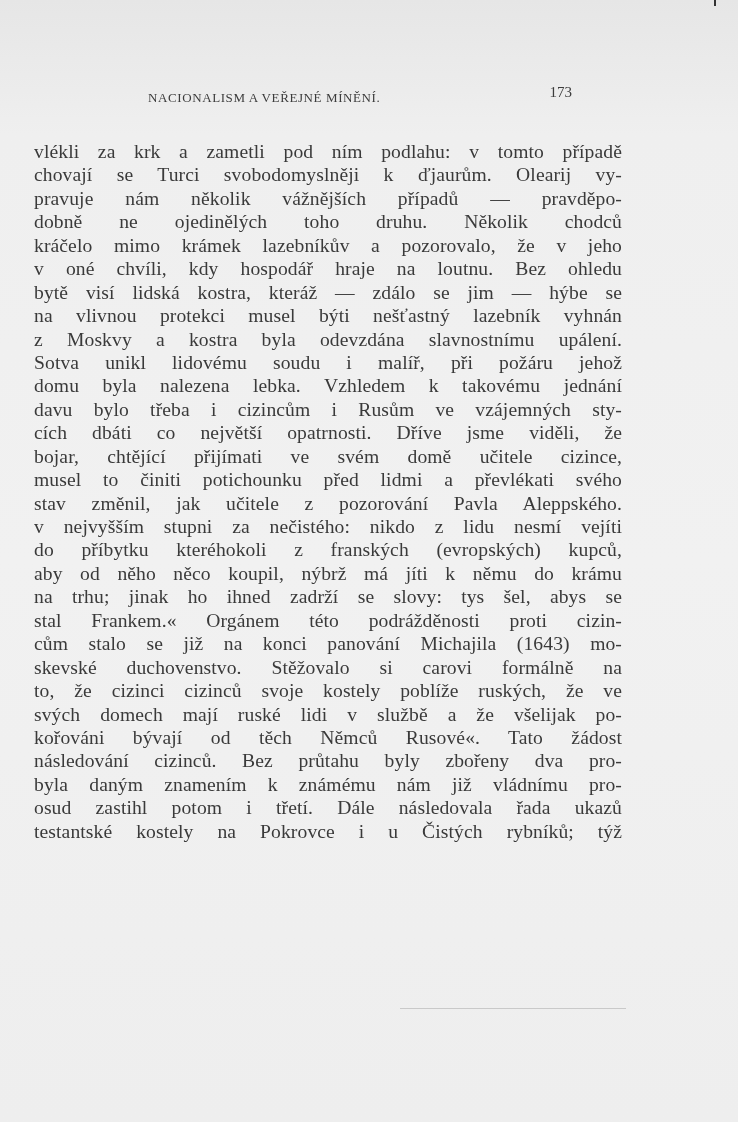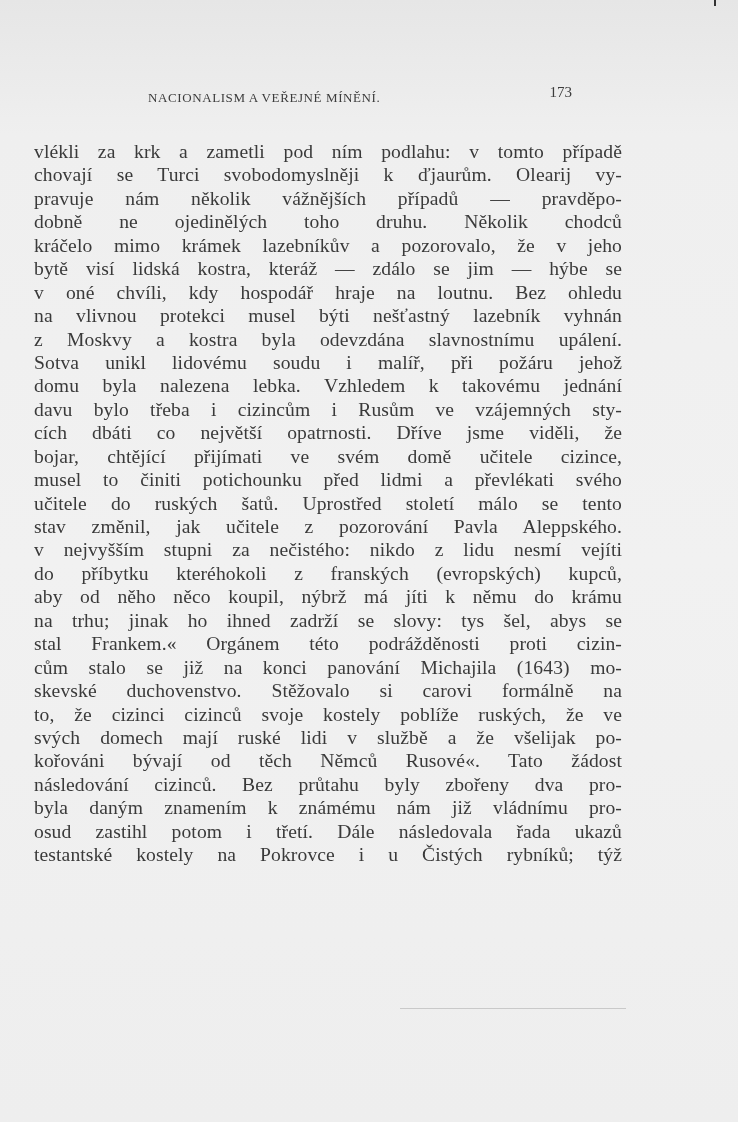--- a/index.html
+++ b/index.html
@@ -94,31 +94,30 @@
     <span class="running-title">NACIONALISM A VEŘEJNÉ MÍNĚNÍ.</span>
     <span class="page-number">173</span>
   </div>
 
   <div class="body-text">
     <span class="line">vlékli za krk a zametli pod ním podlahu: v tomto případě</span>
     <span class="line">chovají se Turci svobodomyslněji k ďjaurům. Olearij vy-</span>
     <span class="line">pravuje nám několik vážnějších případů — pravděpo-</span>
     <span class="line">dobně ne ojedinělých toho druhu. Několik chodců</span>
     <span class="line">kráčelo mimo krámek lazebníkův a pozorovalo, že v jeho</span>
+    <span class="line">v oné chvíli, kdy hospodář hraje na loutnu. Bez ohledu</span>
     <span class="line">bytě visí lidská kostra, kteráž — zdálo se jim — hýbe se</span>
-    <span class="line">v oné chvíli, kdy hospodář hraje na loutnu. Bez ohledu</span>
     <span class="line">na vlivnou protekci musel býti nešťastný lazebník vyhnán</span>
     <span class="line">z Moskvy a kostra byla odevzdána slavnostnímu upálení.</span>
     <span class="line">Sotva unikl lidovému soudu i malíř, při požáru jehož</span>
     <span class="line">domu byla nalezena lebka. Vzhledem k takovému jednání</span>
     <span class="line">davu bylo třeba i cizincům i Rusům ve vzájemných sty-</span>
     <span class="line">cích dbáti co největší opatrnosti. Dříve jsme viděli, že</span>
     <span class="line">bojar, chtějící přijímati ve svém domě učitele cizince,</span>
     <span class="line">musel to činiti potichounku před lidmi a převlékati svého</span>
-    <span class="line">učitele do ruských šatů. Uprostřed století málo se tento</span>
     <span class="line">stav změnil, jak učitele z pozorování Pavla Aleppského.</span>
     <span class="line">v nejvyšším stupni za nečistého: nikdo z lidu nesmí vejíti</span>
     <span class="line">do příbytku kteréhokoli z franských (evropských) kupců,</span>
     <span class="line">aby od něho něco koupil, nýbrž má jíti k němu do krámu</span>
     <span class="line">na trhu; jinak ho ihned zadrží se slovy: tys šel, abys se</span>
     <span class="line">stal Frankem.« Orgánem této podrážděnosti proti cizin-</span>
     <span class="line">cům stalo se již na konci panování Michajila (1643) mo-</span>
     <span class="line">skevské duchovenstvo. Stěžovalo si carovi formálně na</span>
     <span class="line">to, že cizinci cizinců svoje kostely poblíže ruských, že ve</span>
     <span class="line">svých domech mají ruské lidi v službě a že všelijak po-</span>

